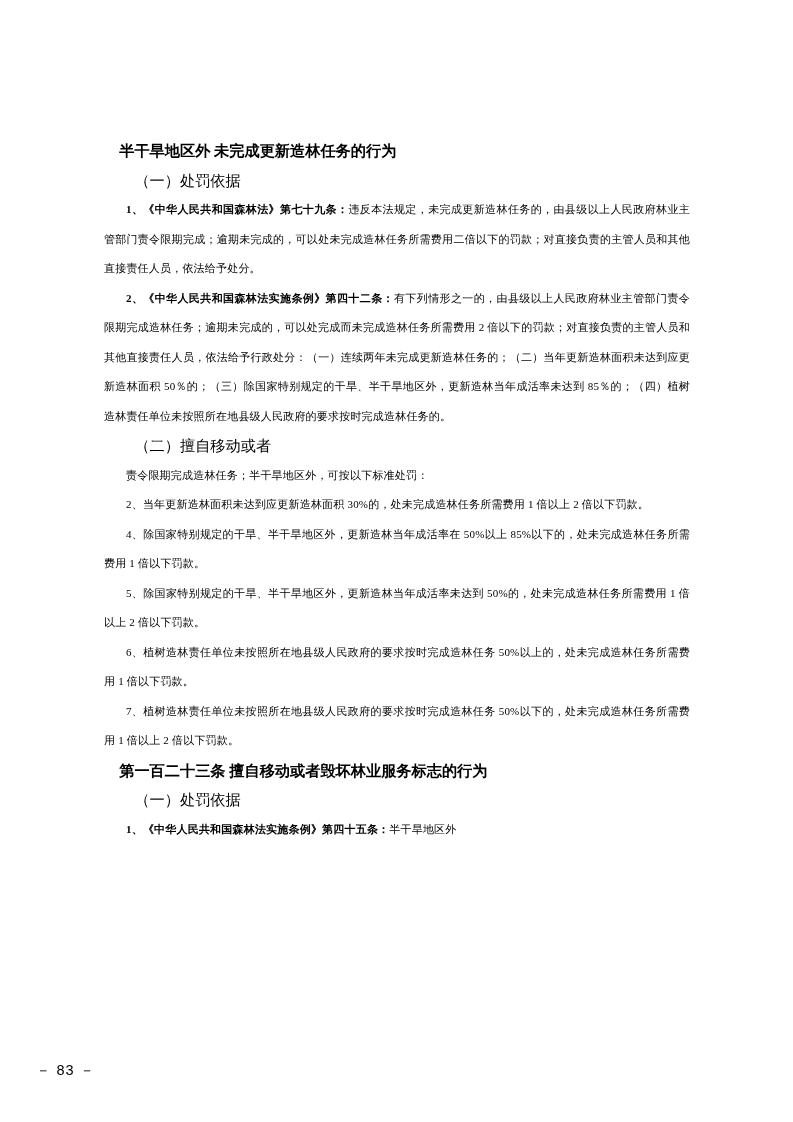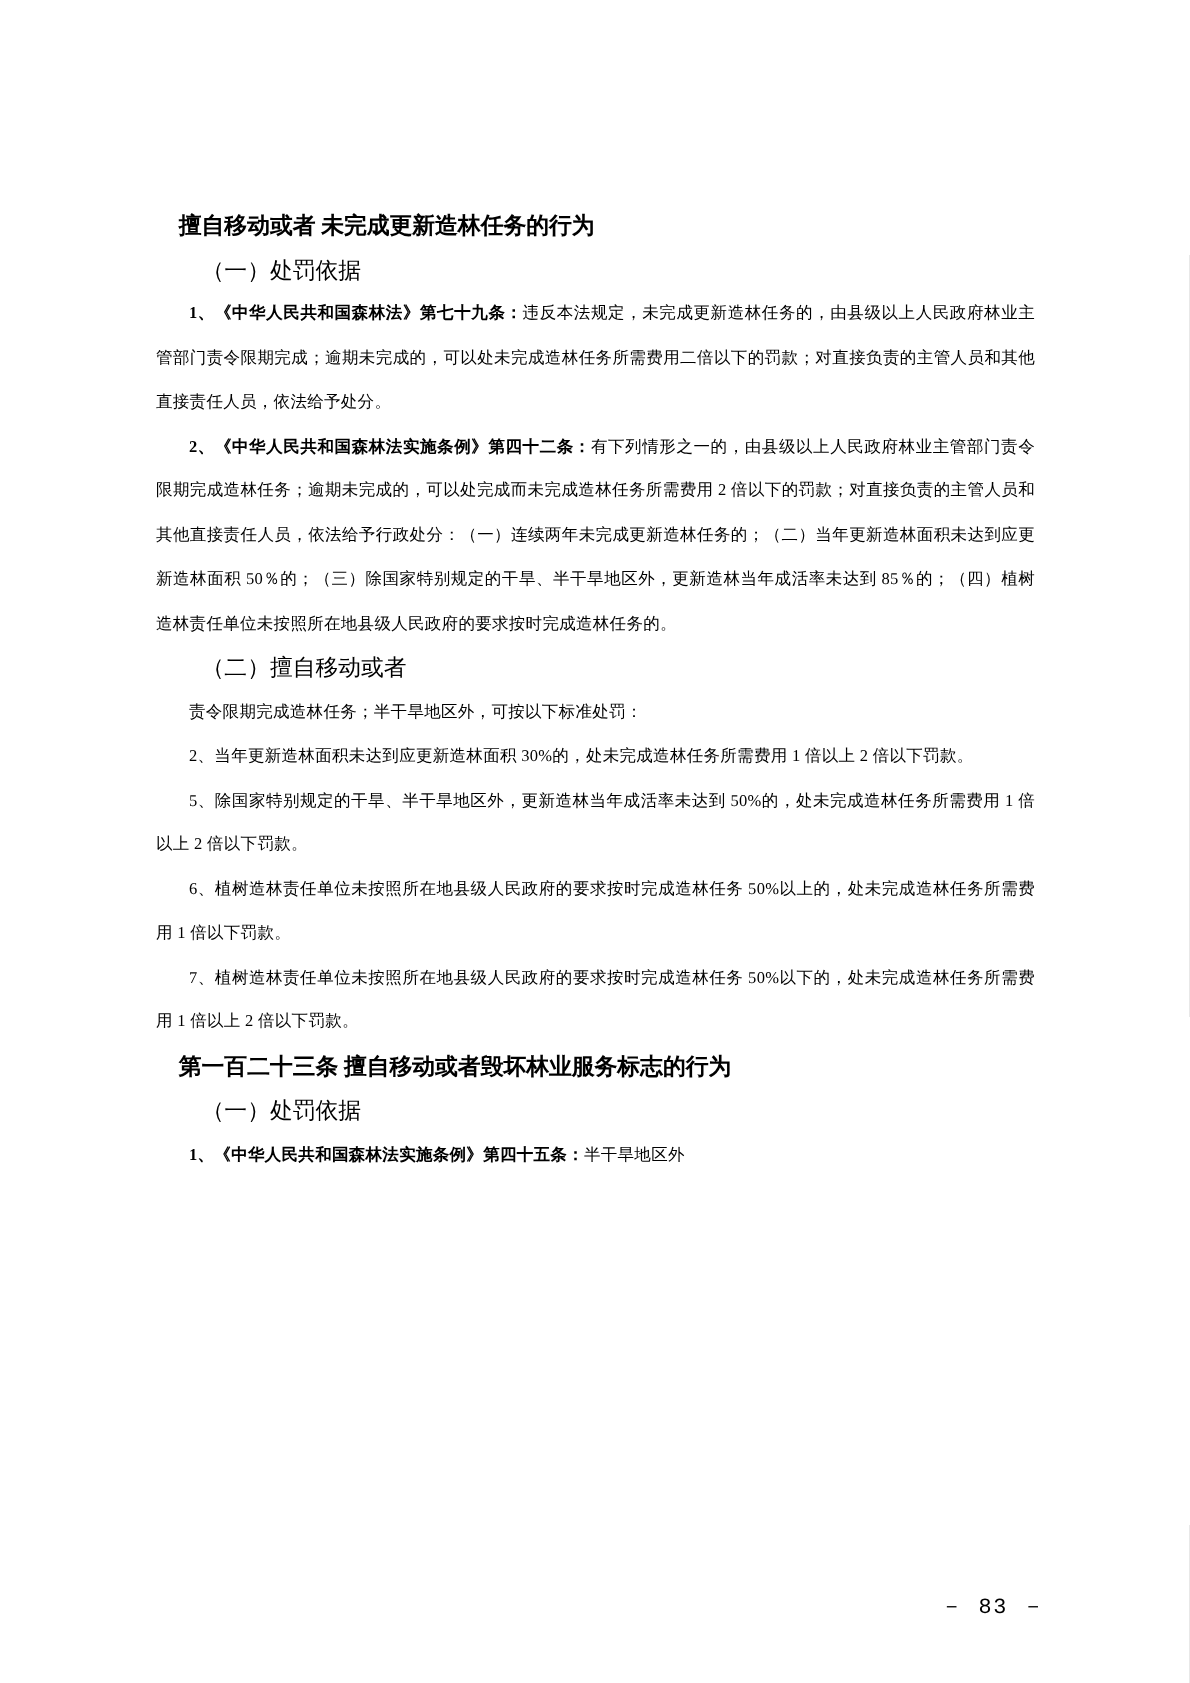--- a/index.html
+++ b/index.html
@@ -50,49 +50,50 @@
     font-size: 15.2px;
     line-height: 29.5px;
     margin: 0;
     text-indent: 2em;
   }
   .footer {
     position: absolute;
     left: 0;
     right: 0;
     bottom: 42px;
-    text-align: right;
     padding-right: 96px;
     font-size: 14.5px;
-    font-family: Liberation Mono, monospace;
+    font-family: Liberation Sans, sans-serif;
     letter-spacing: 1px;
+    padding-left: 36px;
   }
 </style>
 </head>
 <body>
 
 <div class="page">
   <div class="content">
 
-    <p class="heading">擅自移动或者 未完成更新造林任务的行为</p>
+    <p class="heading">半干旱地区外 未完成更新造林任务的行为</p>
 
     <p class="subheading">（一）处罚依据</p>
 
     <p class="para indent"><span class="bold">1、《中华人民共和国森林法》第七十九条：</span><span>违反本法规定，未完成更新造林任务的，由县级以上人民政府林业主管部门责令限期完成；逾期未完成的，可以处未完成造林任务所需费用二倍以下的罚款；对直接负责的主管人员和其他直接责任人员，依法给予处分。</span></p>
 
     <p class="para indent"><span class="bold">2、《中华人民共和国森林法实施条例》第四十二条：</span><span>有下列情形之一的，由县级以上人民政府林业主管部门责令限期完成造林任务；逾期未完成的，可以处完成而未完成造林任务所需费用 2 倍以下的罚款；对直接负责的主管人员和其他直接责任人员，依法给予行政处分：（一）连续两年未完成更新造林任务的；（二）当年更新造林面积未达到应更新造林面积 50％的；（三）除国家特别规定的干旱、半干旱地区外，更新造林当年成活率未达到 85％的；（四）植树造林责任单位未按照所在地县级人民政府的要求按时完成造林任务的。</span></p>
 
     <p class="subheading">（二）擅自移动或者</p>
 
     <p class="para indent">责令限期完成造林任务；半干旱地区外，可按以下标准处罚：</p>
 
 
     <p class="para indent">2、当年更新造林面积未达到应更新造林面积 30%的，处未完成造林任务所需费用 1 倍以上 2 倍以下罚款。</p>
 
 
+    <p class="para indent">4、除国家特别规定的干旱、半干旱地区外，更新造林当年成活率在 50%以上 85%以下的，处未完成造林任务所需费用 1 倍以下罚款。</p>
 
     <p class="para indent">5、除国家特别规定的干旱、半干旱地区外，更新造林当年成活率未达到 50%的，处未完成造林任务所需费用 1 倍以上 2 倍以下罚款。</p>
 
     <p class="para indent">6、植树造林责任单位未按照所在地县级人民政府的要求按时完成造林任务 50%以上的，处未完成造林任务所需费用 1 倍以下罚款。</p>
 
     <p class="para indent">7、植树造林责任单位未按照所在地县级人民政府的要求按时完成造林任务 50%以下的，处未完成造林任务所需费用 1 倍以上 2 倍以下罚款。</p>
 
     <p class="heading">第一百二十三条 擅自移动或者毁坏林业服务标志的行为</p>
 
     <p class="subheading">（一）处罚依据</p>

